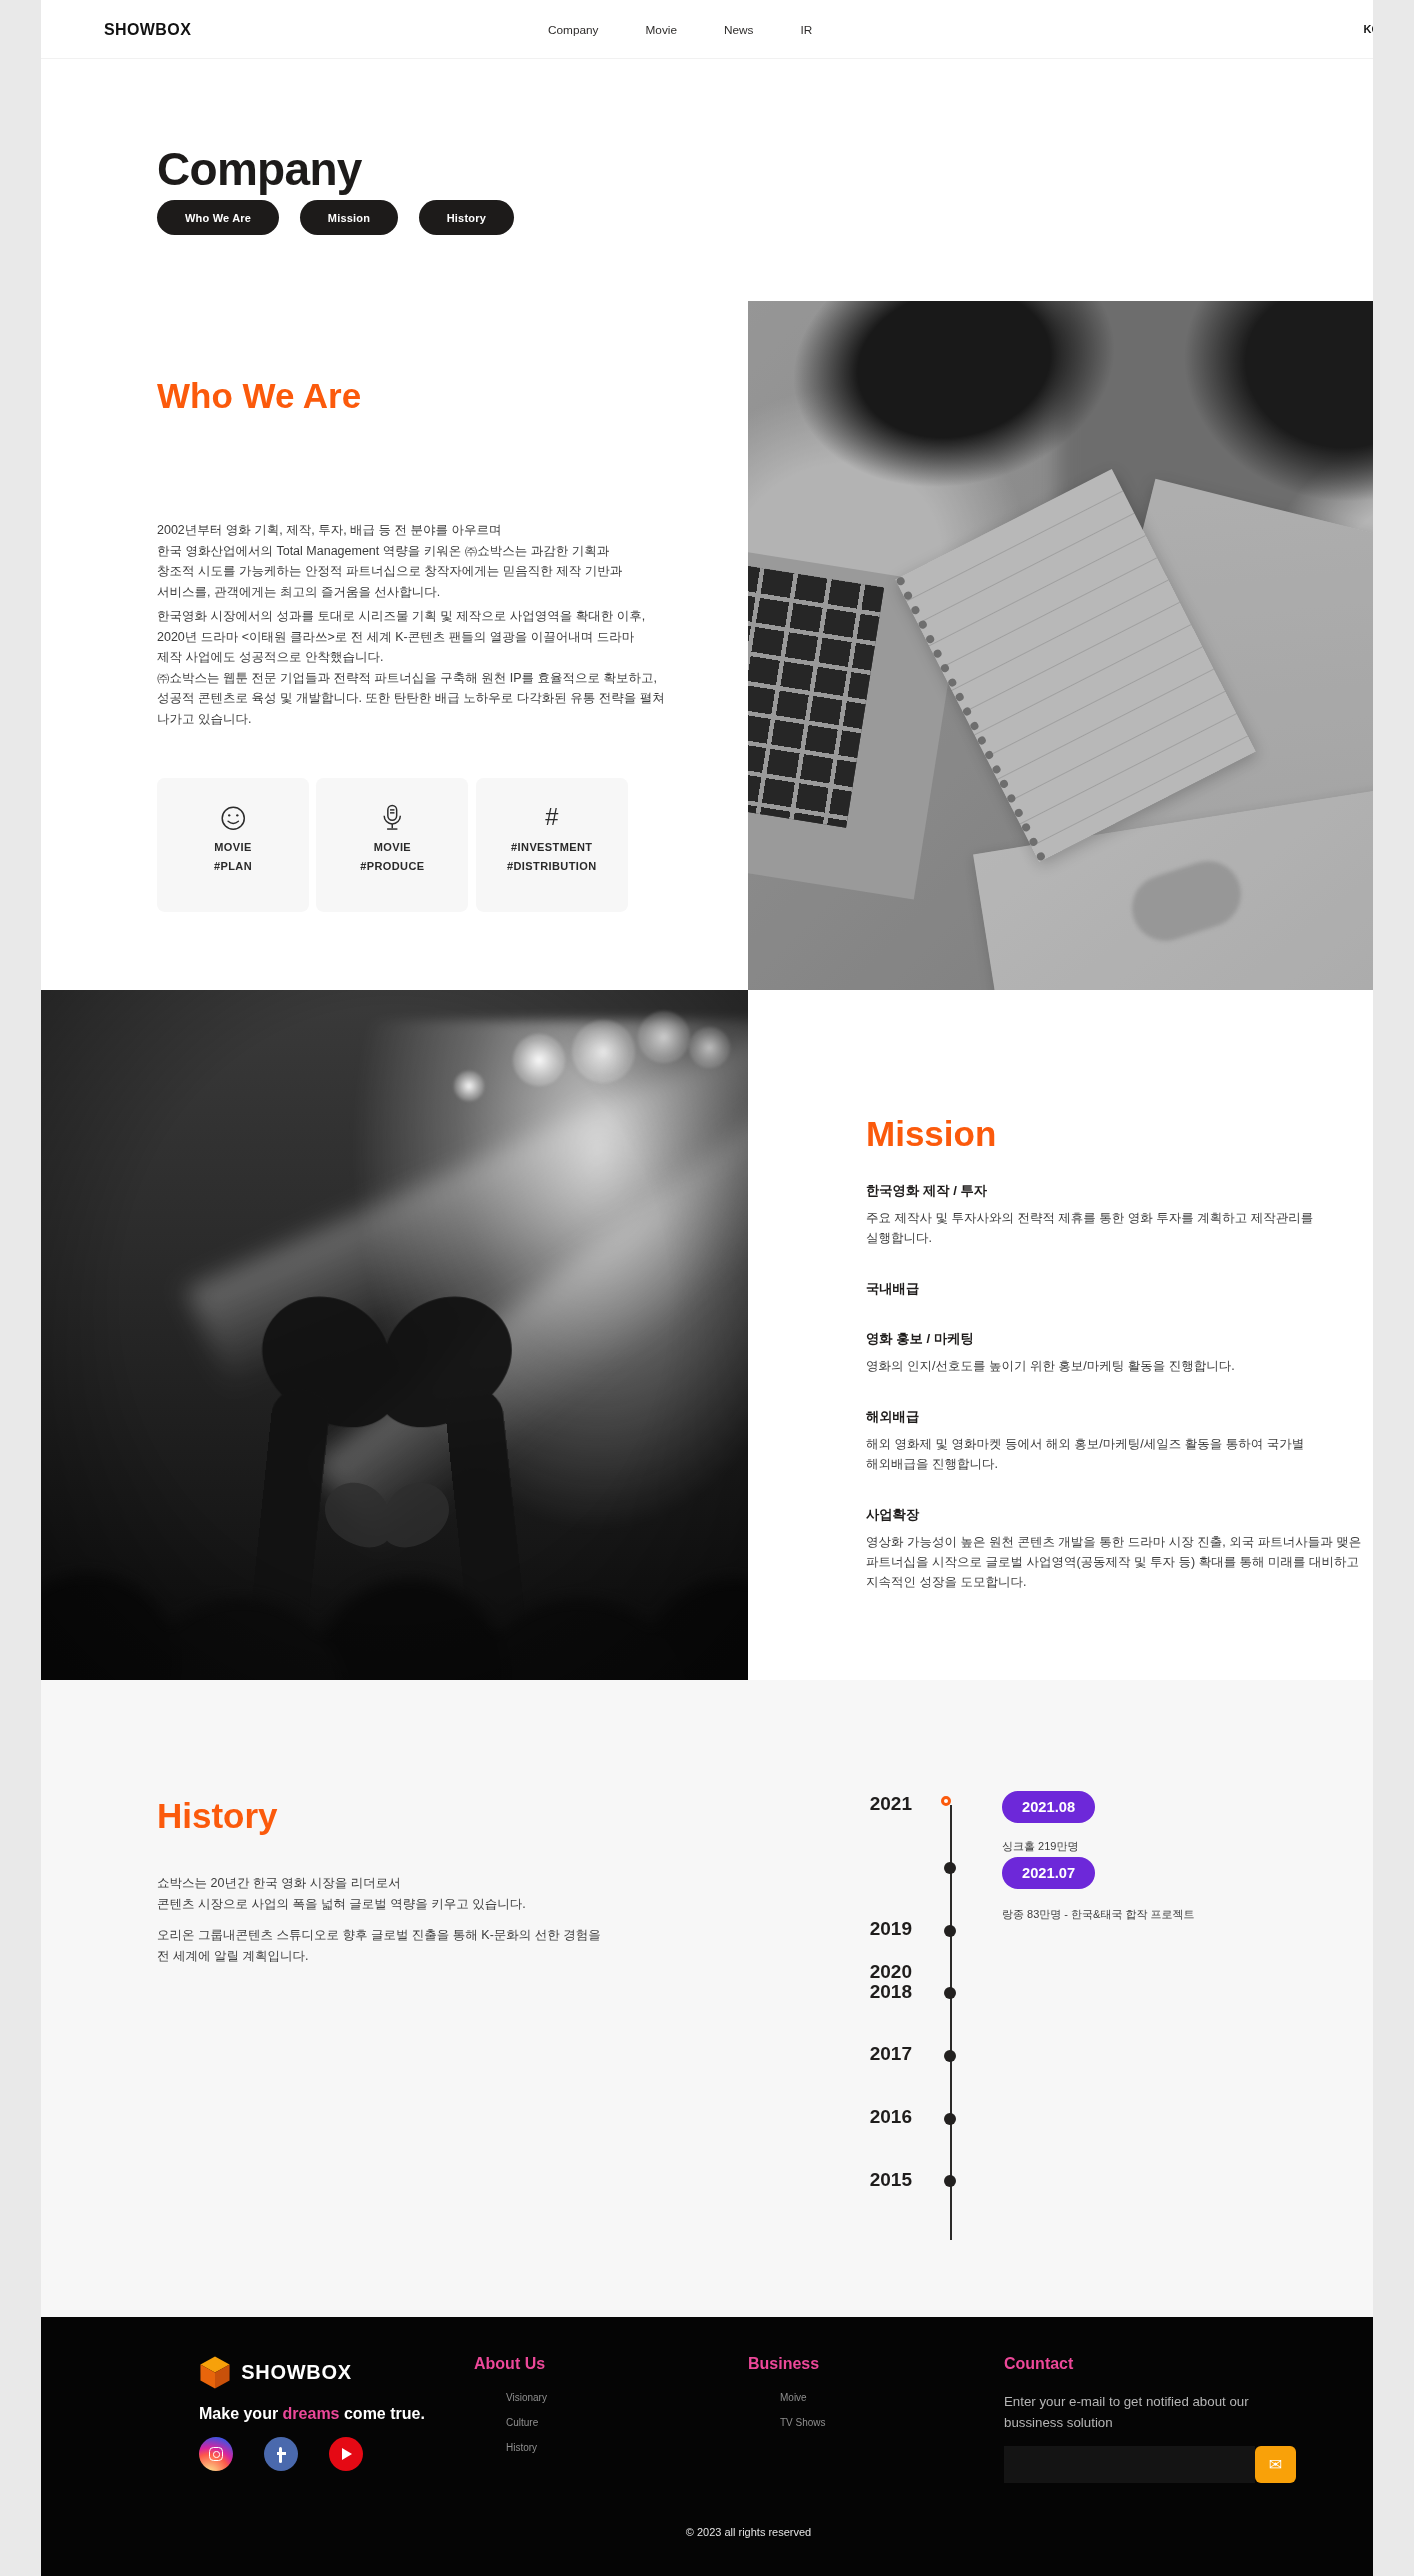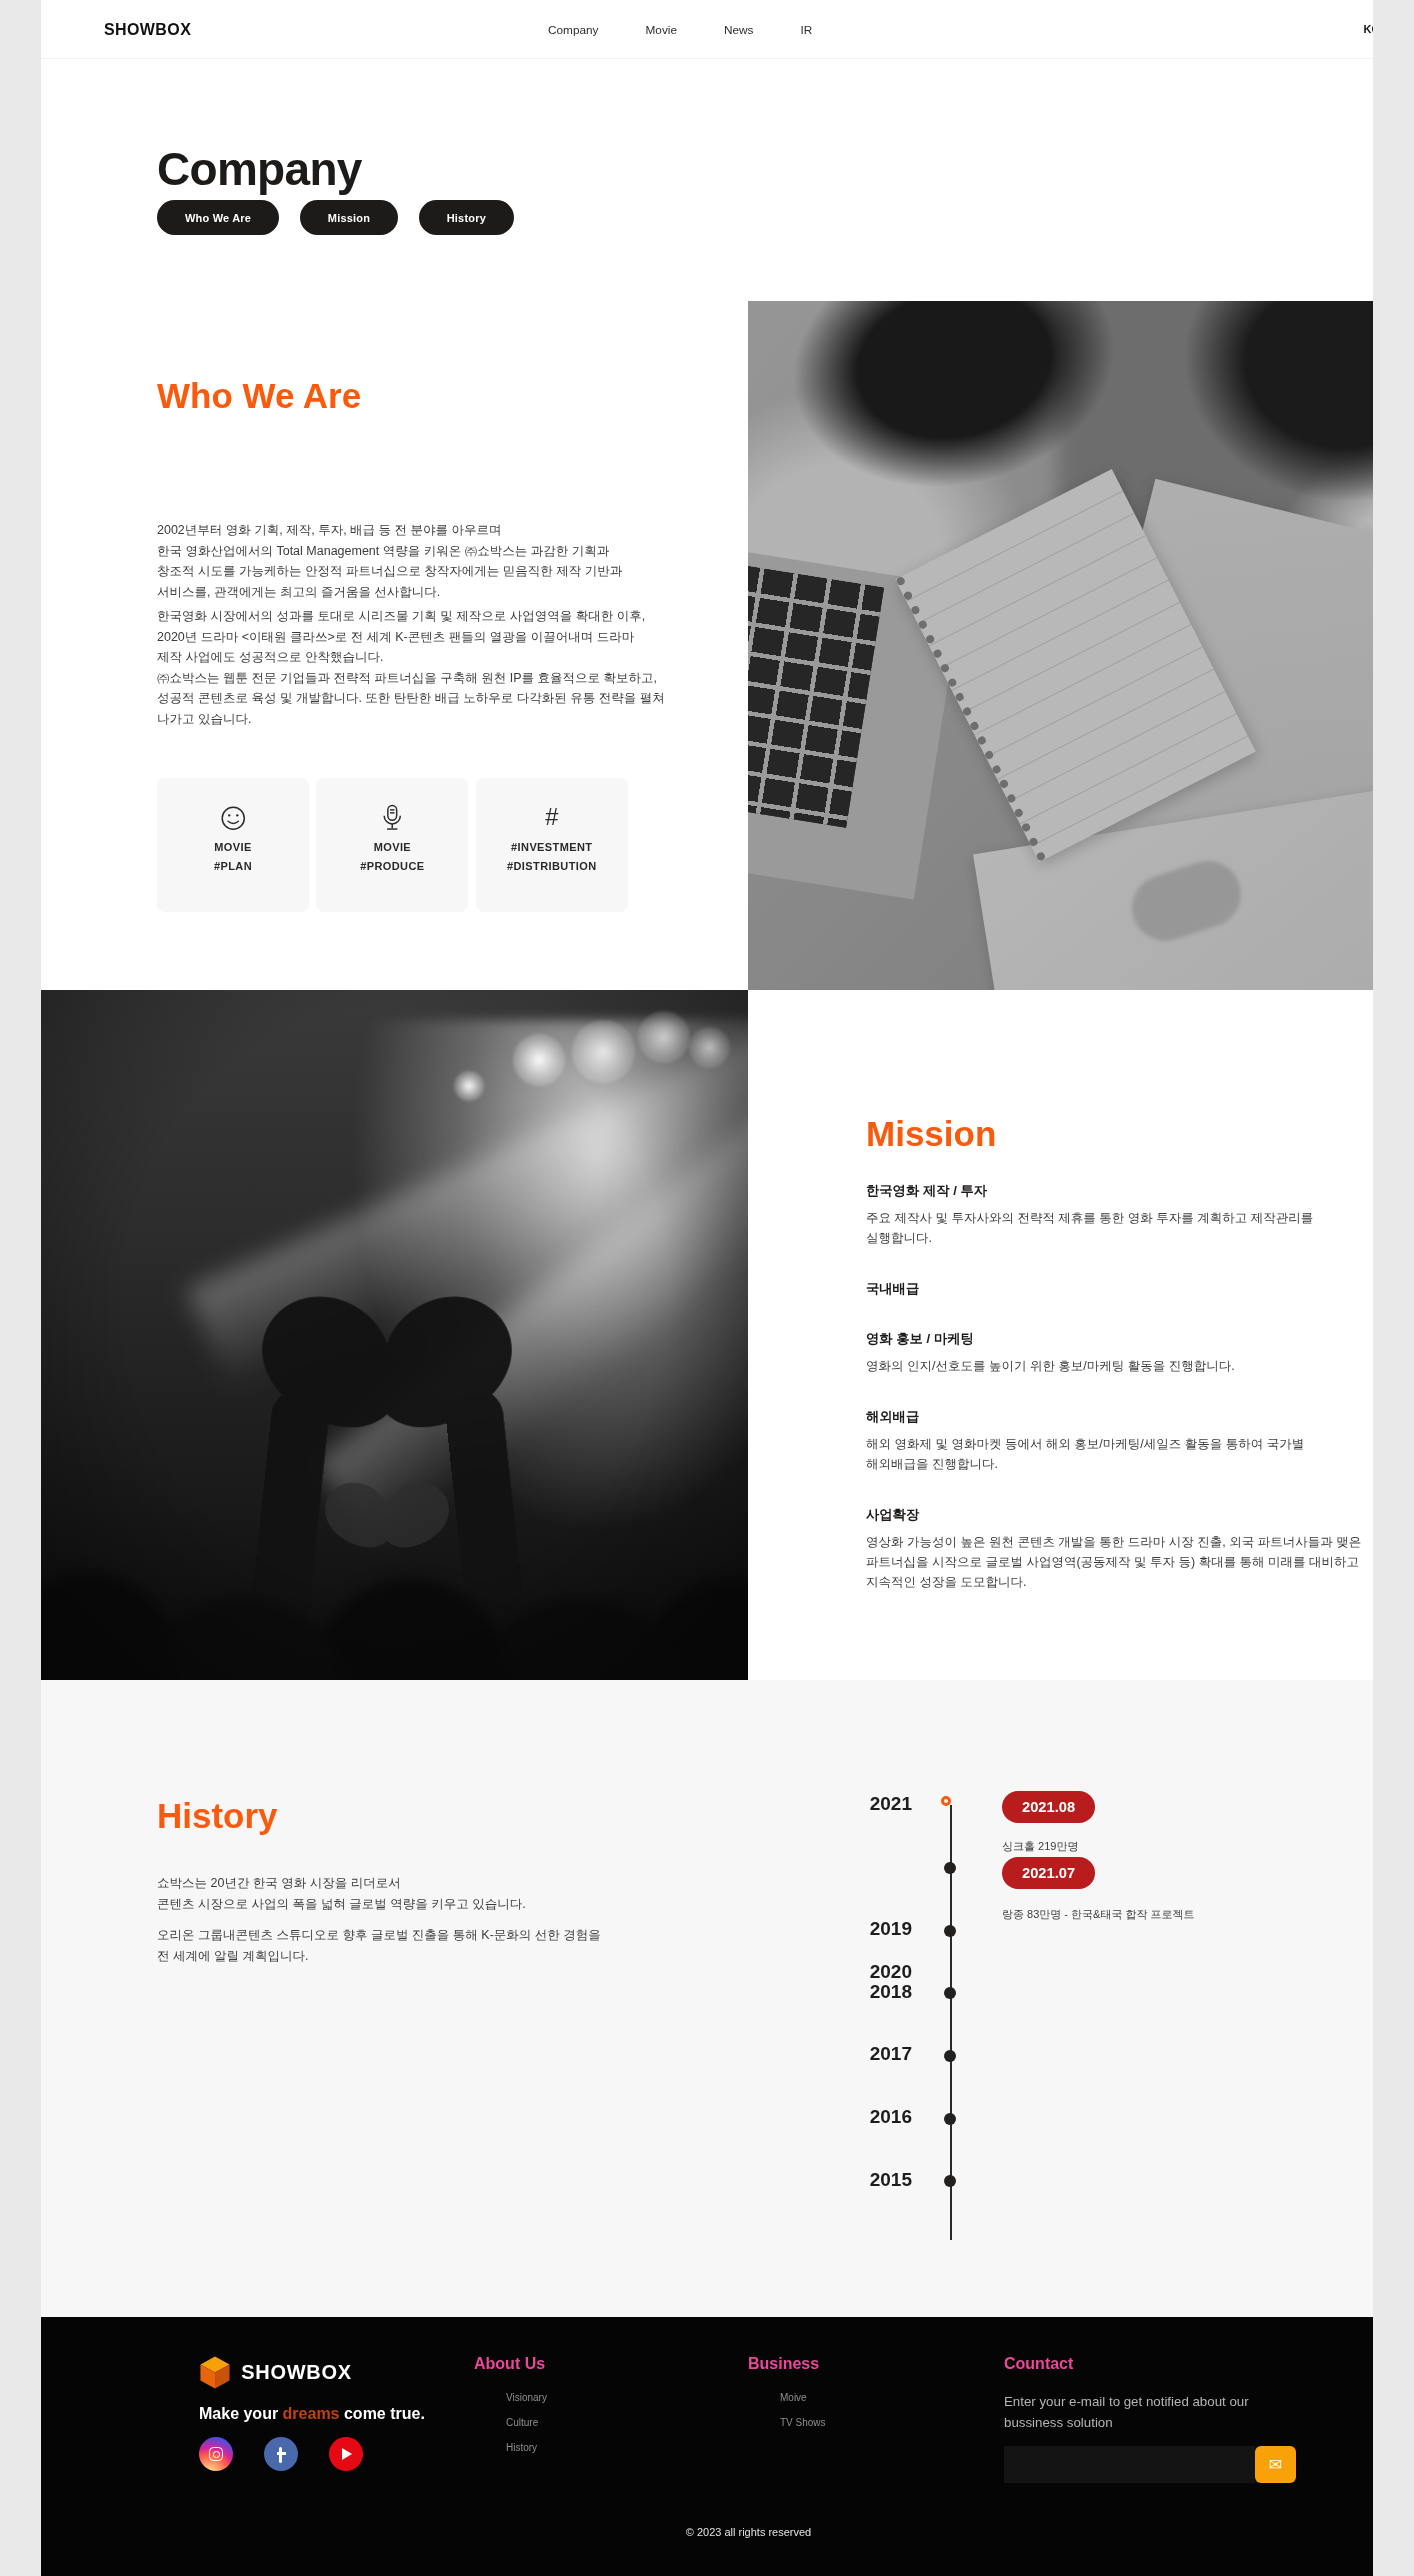--- a/index.html
+++ b/index.html
@@ -78,29 +78,29 @@
   
   .history-bg{position:absolute;left:0;top:1680px;width:1415px;height:637px;background:#f7f7f7;}
   .history-heading{position:absolute;left:116px;top:1796px;font-size:35px;font-weight:800;color:#fb5a0c;margin:0;}
   .history-p{position:absolute;left:116px;width:604px;margin:0;font-size:12.5px;line-height:20.6px;color:#3b3b3b;}
   .history-p1{top:1873px;}
   .history-p2{top:1925px;}
   .tl-line{position:absolute;left:909px;top:1805px;width:1.5px;height:435px;background:#2b2a29;}
   .tl-year{position:absolute;left:781px;width:90px;text-align:right;font-size:19px;font-weight:800;color:#1f1d1c;}
   .tl-dot{position:absolute;left:903px;width:11.8px;height:11.8px;border-radius:50%;background:#232120;}
   .tl-dot.active{left:900px;width:10.3px;height:10.3px;background:#fff;border:3.7px solid #fb5a0c;}
-  .tl-badge{position:absolute;left:961px;height:32px;line-height:32px;padding:0 20px;border-radius:16px;background:#b91c1c;color:#fff;font-size:14.7px;font-weight:800;}
+  .tl-badge{position:absolute;left:961px;height:32px;line-height:32px;padding:0 20px;border-radius:16px;background:#6d28d9;color:#fff;font-size:14.7px;font-weight:800;}
   .tl-caption{position:absolute;left:961px;font-size:11px;color:#3b3b3b;}
 
   
   .footer{position:absolute;left:0;top:2317px;width:1415px;height:259px;background:#050505;color:#fff;}
   .f-logo{position:absolute;left:158px;top:2355px;display:flex;align-items:center;gap:10.3px;}
   .f-logo .word{font-size:20px;font-weight:800;letter-spacing:0.7px;color:#fff;}
   .f-tagline{position:absolute;left:158px;top:2405px;font-size:16px;font-weight:800;color:#fff;}
-  .f-tagline .accent{color:#c2410c;margin-top:21px;}
+  .f-tagline .accent{color:#ec4899;margin-top:21px;}
   .f-social{position:absolute;left:158px;top:2437px;display:flex;gap:31px;}
   .s-circle{width:34px;height:34px;border-radius:50%;display:flex;align-items:center;justify-content:center;cursor:pointer;position:relative;}
   .s-insta{background:radial-gradient(circle at 30% 110%,#fdf497 0%,#fd5949 45%,#d6249f 60%,#285aeb 90%);}
   .insta-glyph{width:14.7px;height:14.7px;border:1.5px solid #fff;border-radius:4.4px;position:relative;}
   .insta-glyph::before{content:"";position:absolute;left:3.7px;top:3.7px;width:4.4px;height:4.4px;border:1.5px solid #fff;border-radius:50%;}
   .s-fb{background:#4a69ad;}
   .fb-glyph{position:relative;width:7.4px;height:17.7px;}
   .fb-glyph::before{content:"";position:absolute;left:2.2px;top:2.2px;width:2.9px;height:15.5px;background:#fff;border-radius:1.5px;}
   .fb-glyph::after{content:"";position:absolute;left:0;top:6.6px;width:8.8px;height:2.9px;background:#fff;}
   .s-yt{background:#e50914;}

